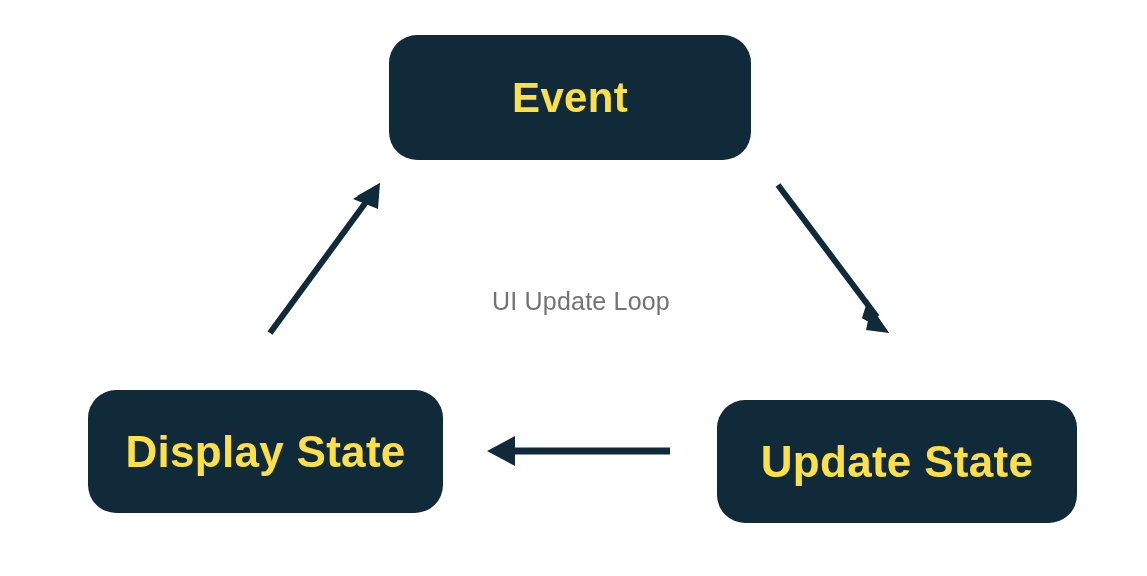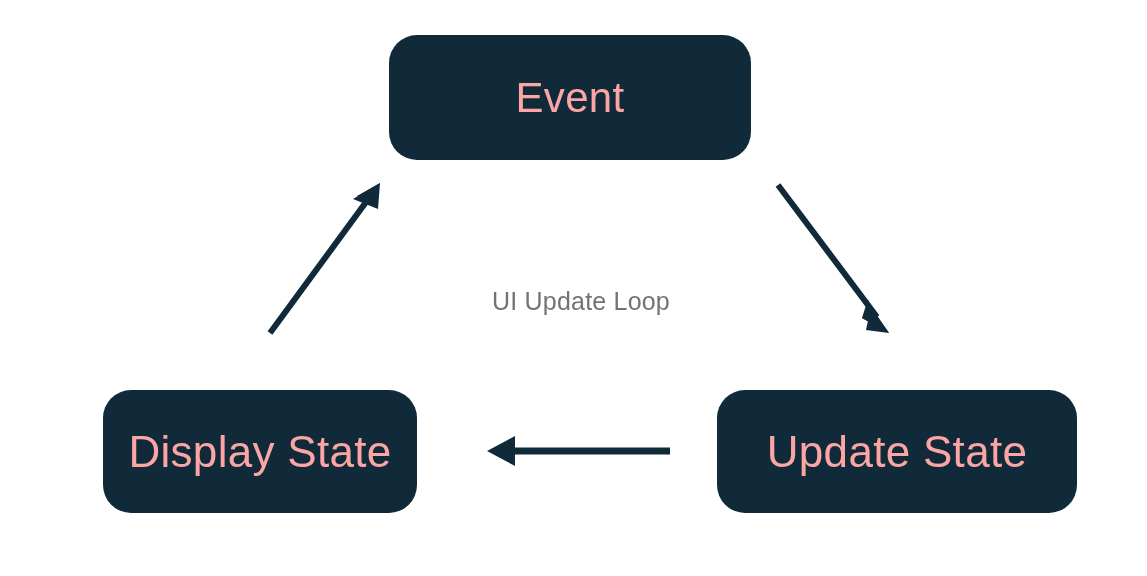--- a/index.html
+++ b/index.html
@@ -20,46 +20,46 @@
   .node {
     position: absolute;
     display: flex;
     align-items: center;
     justify-content: center;
     background: #102a3a;
     border-radius: 28px;
     box-sizing: border-box;
   }
   .node-label {
-    color: #fca5a5;
+    color: #fde047;
     font-family: "Liberation Sans", sans-serif;
-    font-weight: 400;
+    font-weight: 700;
     letter-spacing: 0.3px;
     line-height: 1;
     white-space: nowrap;
   }
   #node-event {
     left: 389px;
     top: 35px;
     width: 362px;
     height: 125px;
   }
   #node-event .node-label { font-size: 42px; }
 
   #node-display-state {
-    left: 103px;
+    left: 88px;
     top: 390px;
-    width: 314px;
+    width: 355px;
     height: 123px;
   }
   #node-display-state .node-label { font-size: 44px; }
 
   #node-update-state {
     left: 717px;
-    top: 390px;
+    top: 400px;
     width: 360px;
     height: 123px;
   }
   #node-update-state .node-label { font-size: 44px; }
 
   #loop-caption {
     position: absolute;
     left: 481px;
     top: 286px;
     width: 200px;

